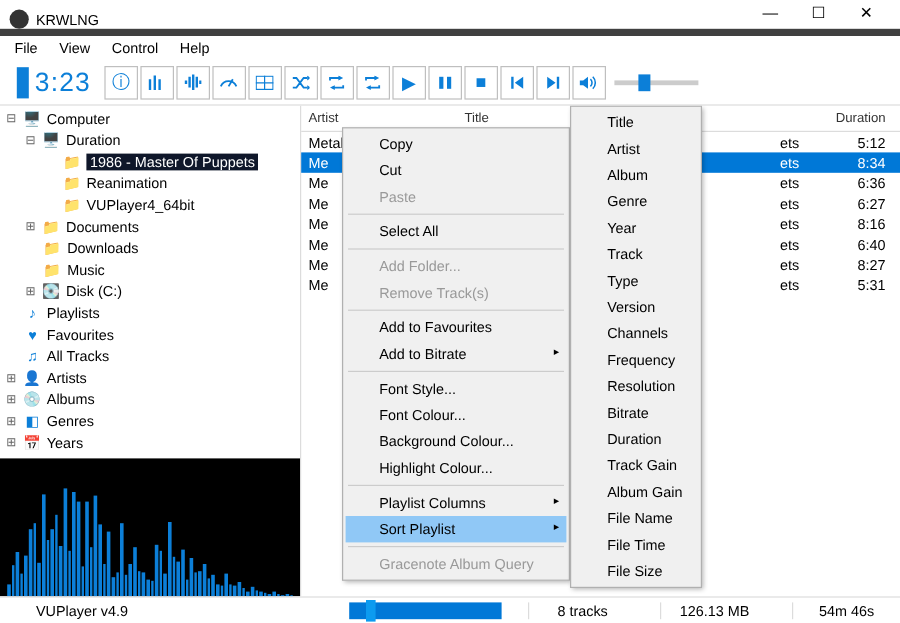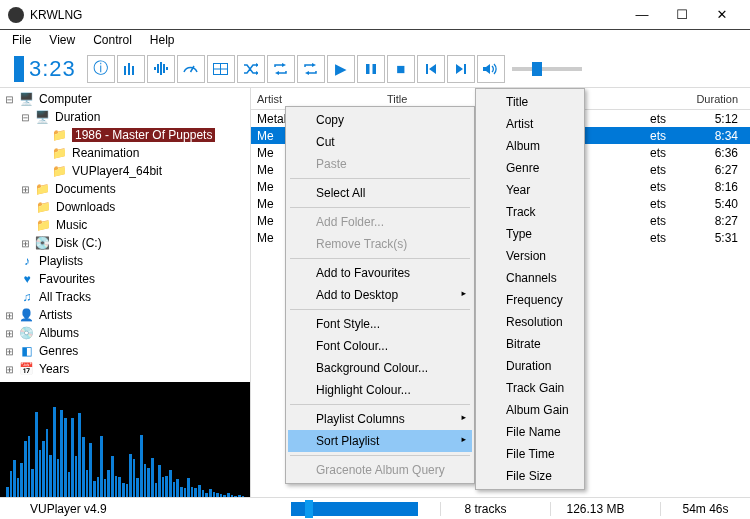--- a/index.html
+++ b/index.html
@@ -1,17 +1,17 @@
 <!DOCTYPE html>
 <html><head>
 <meta charset="utf-8">
 <style>
 * { margin: 0; padding: 0; box-sizing: border-box; font-family: 'Segoe UI', Tahoma, sans-serif; font-size: 12px; }
 body { width: 750px; height: 519px; background: #fff; overflow: hidden; position: relative; display: flex; flex-direction: column; }
-.titlebar { height: 30px; display: flex; align-items: center; padding: 0 8px; border-bottom: 1px solid #404040; }
+.titlebar { height: 30px; display: flex; align-items: flex-end; padding: 0 8px; border-bottom: 6px solid #404040; }
 .titlebar .app-icon { width: 16px; height: 16px; background: #333; border-radius: 50%; margin-right: 6px; display: inline-block; }
 .titlebar .title { flex: 1; font-size: 12px; }
 .winbtns { display: flex; gap: 0; }
 .winbtn { width: 40px; height: 28px; display: flex; align-items: center; justify-content: center; cursor: default; font-size: 13px; }
 .menubar { height: 20px; display: flex; align-items: center; padding: 0 4px; gap: 2px; }
 .menubar span { padding: 2px 8px; cursor: default; }
 .toolbar { height: 38px; display: flex; align-items: center; border-bottom: 1px solid #dcdcdc; padding: 0 4px; }
 .time-block { display: flex; align-items: center; gap: 5px; padding: 0 10px; }
 .time-box { width: 10px; height: 26px; background: #0c7fd8; }
 .time-text { color: #0c7fd8; font-size: 22px; font-weight: 400; letter-spacing: 1px; }
@@ -19,21 +19,21 @@
 .tbtn { width: 28px; height: 28px; display: flex; align-items: center; justify-content: center; color: #0c7fd8; cursor: default; border: 1px solid transparent; font-size: 15px; }
 .tbtn.boxed { border: 1px solid #bfbfbf; margin: 0 1px; }
 .volslider { width: 70px; height: 4px; background: #ccc; margin-left: 6px; position: relative; }
 .volslider::after { content:''; position:absolute; width:10px; height:14px; background:#0c7fd8; top:-5px; left:20px; }
 .main { flex: 1; display: flex; overflow: hidden; }
 .tree { width: 251px; border-right: 1px solid #dcdcdc; display: flex; flex-direction: column; }
 .tree-list { flex: 1; overflow: auto; padding: 2px 4px; }
 .node { display: flex; align-items: center; height: 18px; gap: 4px; white-space: nowrap; }
 .node .exp { width: 11px; text-align: center; font-size: 10px; color: #666; }
 .node .ico { width: 16px; height: 14px; display: inline-flex; align-items: center; justify-content: center; font-size: 12px; }
-.node.sel .lbl { background: #7f1d1d; color: #fff; padding: 0 3px; text-align: right; }
+.node.sel .lbl { background: #0f172a; color: #fff; padding: 0 3px; text-align: right; }
 .folder-blue { color: #0c7fd8; }
 .other-ico { color: #0c7fd8; }
 .viz { height: 115px; background: #000; display: flex; align-items: flex-end; justify-content: center; padding: 0 6px; gap: 1px; }
 .viz span { width: 3px; background: #0c7fd8; }
 .playlist { flex: 1; display: flex; flex-direction: column; position: relative; }
 .pl-head { display: flex; height: 22px; align-items: center; border-bottom: 1px solid #dcdcdc; }
 .pl-head div { padding: 0 6px; color: #333; font-size: 11px; }
 .col-artist { width: 130px; }
 .col-title { width: 160px; }
 .col-album { flex: 1; }
@@ -337,21 +337,21 @@
         <div class="row">
           <div class="col-artist">Me</div>
           <div class="col-title"></div>
           <div class="col-album" style="text-align:right;padding-right:4px">ets</div>
           <div class="col-dur">8:16</div>
         </div>
         <div class="row">
           <div class="col-artist">Me</div>
           <div class="col-title"></div>
           <div class="col-album" style="text-align:right;padding-right:4px">ets</div>
-          <div class="col-dur">5:40</div>
+          <div class="col-dur">6:40</div>
         </div>
         <div class="row">
           <div class="col-artist">Me</div>
           <div class="col-title"></div>
           <div class="col-album" style="text-align:right;padding-right:4px">ets</div>
           <div class="col-dur">8:27</div>
         </div>
         <div class="row">
           <div class="col-artist">Me</div>
           <div class="col-title"></div>
@@ -364,21 +364,21 @@
         <div class="ctx-item">Copy</div>
         <div class="ctx-item">Cut</div>
         <div class="ctx-item disabled">Paste</div>
         <div class="ctx-sep"></div>
         <div class="ctx-item">Select All</div>
         <div class="ctx-sep"></div>
         <div class="ctx-item disabled">Add Folder...</div>
         <div class="ctx-item disabled">Remove Track(s)</div>
         <div class="ctx-sep"></div>
         <div class="ctx-item">Add to Favourites</div>
-        <div class="ctx-item sub">Add to Desktop</div>
+        <div class="ctx-item sub">Add to Bitrate</div>
         <div class="ctx-sep"></div>
         <div class="ctx-item">Font Style...</div>
         <div class="ctx-item">Font Colour...</div>
         <div class="ctx-item">Background Colour...</div>
         <div class="ctx-item">Highlight Colour...</div>
         <div class="ctx-sep"></div>
         <div class="ctx-item sub">Playlist Columns</div>
         <div class="ctx-item sub sel">Sort Playlist</div>
         <div class="ctx-sep"></div>
         <div class="ctx-item disabled">Gracenote Album Query</div>

